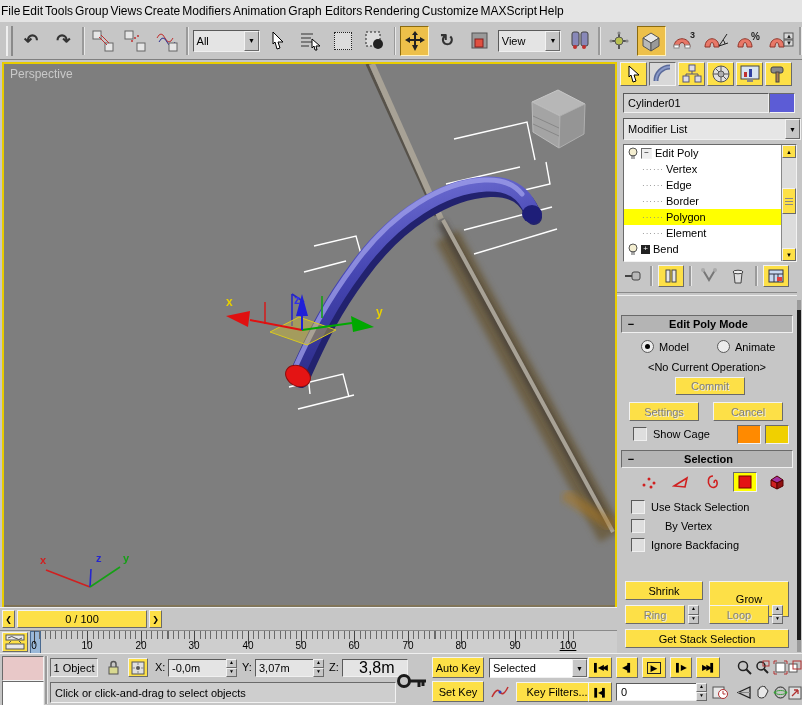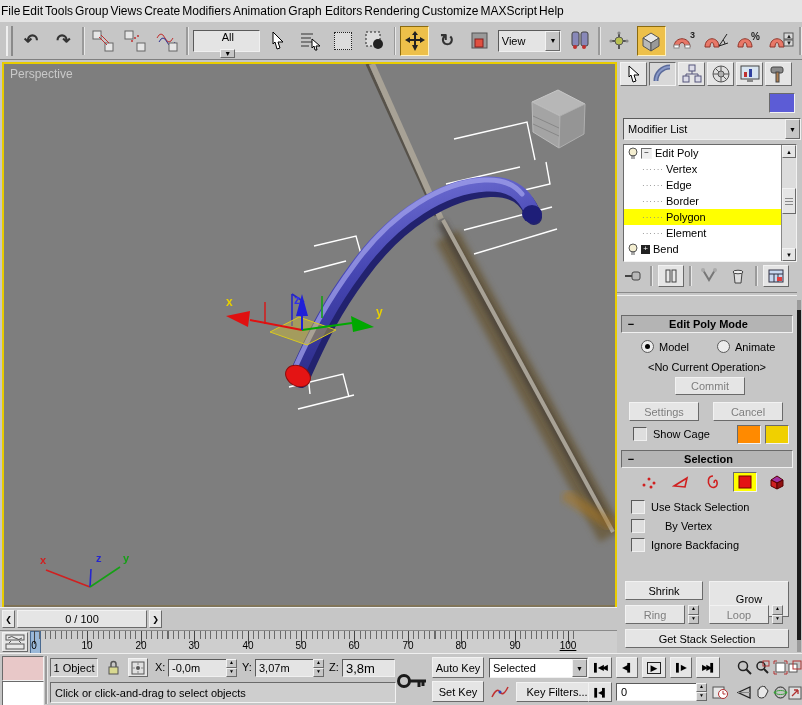--- a/index.html
+++ b/index.html
@@ -1,18 +1,18 @@
 <!DOCTYPE html>
 <html><head>
 <meta charset="utf-8">
 <style>
   html,body{margin:0;padding:0;background:#555;}
   #root{position:relative;width:802px;height:705px;background:#c6c6c6;font-family:"Liberation Sans",sans-serif;font-size:11px;color:#000;overflow:hidden;}
   .abs{position:absolute;}
-  .raised{background:#e5e5e5;border:1px solid;border-color:#f2f2f2 #6a6a6a #6a6a6a #f2f2f2;}
+  .raised{background:#fde047;border:1px solid;border-color:#f2f2f2 #6a6a6a #6a6a6a #f2f2f2;}
   .sunken{border:1px solid;border-color:#6a6a6a #f2f2f2 #f2f2f2 #6a6a6a;}
   .field{background:#e4e4e4;border:1px solid;border-color:#5a5a5a #f0f0f0 #f0f0f0 #5a5a5a;}
   .btn{display:flex;align-items:center;justify-content:center;cursor:default;box-sizing:border-box;}
   .gold{background:#edc04a;border-color:#8a6a10 #fff2c0 #fff2c0 #8a6a10;}
   .dis{color:#7e7e7e;text-shadow:1px 1px 0 #eaeaea;}
   .sep{width:2px;background:#9a9a9a;border-right:1px solid #e8e8e8;}
   .cb{width:12px;height:12px;background:#dedede;border:1px solid;border-color:#5a5a5a #f0f0f0 #f0f0f0 #5a5a5a;flex:0 0 auto;}
   .radio{width:11px;height:11px;border-radius:50%;background:#ececec;border:1px solid #5a5a5a;position:relative;flex:0 0 auto;}
   .radio.sel::after{content:"";position:absolute;left:3px;top:3px;width:5px;height:5px;border-radius:50%;background:#000;}
   .rollhead{height:16px;background:#b4b4b4;border:1px solid;border-color:#6a6a6a #f0f0f0 #f0f0f0 #6a6a6a;display:flex;align-items:center;font-weight:bold;font-size:11px;}
@@ -78,21 +78,21 @@
         </svg>
     </div>
     <div class="btn tbtn">
       <svg width="24" height="22">
           <path d="M2 8 q4 -8 8 0 q4 8 8 0" stroke="#c03030" fill="none"></path>
           <path d="M4 12 q4 -8 8 0 q4 8 8 0" stroke="#303090" fill="none"></path>
           <rect x="14" y="13" width="8" height="8" fill="#e6e6e6" stroke="#666"></rect>
         </svg>
     </div>
     <div class="sep" style="height:28px;"></div>
-    <div class="field row" style="width:66px;height:20px;padding-left:3px;flex-direction:column;">
+    <div class="field row" style="width:66px;height:20px;padding-left:3px;">
       <span style="flex:1;">All</span>
       <span class="ddarrow">▼</span>
     </div>
     <div class="btn tbtn">
       <svg width="16" height="20">
           <polygon points="3,1 13,11 8,11 10,17 7,18 5,11 3,13" fill="#fff" stroke="#000"></polygon>
         </svg>
     </div>
     <div class="btn tbtn">
       <svg width="22" height="20">
@@ -324,20 +324,23 @@
           </svg>
         </div>
       <div class="btn raised" style="width:27px;height:24px;">
           <svg width="20" height="20">
             <rect x="2" y="3" width="12" height="6" rx="2" fill="#8a8a8a" stroke="#444"></rect>
             <rect x="7" y="8" width="3" height="10" fill="#b08050" stroke="#444"></rect>
           </svg>
         </div>
     </div>
 
+    <div class="abs field" style="left:6px;top:33px;width:140px;height:18px;display:flex;align-items:center;padding-left:4px;background:#d4d4d4;">
+      <span>Cylinder01</span>
+    </div>
     <div class="abs sunken" style="left:152px;top:33px;width:24px;height:18px;background:#5c5cd6;"></div>
 
     <div class="abs field row" style="left:6px;top:58px;width:172px;height:20px;padding-left:4px;background:#e6e6e6;">
       <span style="flex:1;">Modifier List</span>
       <span class="ddarrow">▼</span>
     </div>
 
     <div class="abs sunken" style="left:6px;top:84px;width:172px;height:116px;background:#fff;display:flex;">
       <div style="flex:1;overflow:hidden;">
         <div class="stackrow">
@@ -598,21 +601,21 @@
         <div>▲</div>
         <div>▼</div>
       </span>
     <span class="abs" style="left:242px;top:7px;">Y:</span>
     <input class="abs field" style="left: 255px; top: 5px; width: 52px; height: 14px; font-size: 11px; padding-left: 3px;" readonly="" value="3,07m">
     <span class="abs spin" style="left:313px;top:5px;height:18px;">
         <div>▲</div>
         <div>▼</div>
       </span>
     <span class="abs" style="left:329px;top:7px;">Z:</span>
-    <input class="abs field" style="left: 342px; top: 5px; width: 46px; height: 14px; font-size: 13px; padding-left: 3px;" readonly="" value="3,8m">
+    <input class="abs field" style="left: 342px; top: 5px; width: 46px; height: 14px; font-size: 16px; padding-left: 16px;" readonly="" value="3,8m">
 
     <div class="abs sunken" style="left:50px;top:28px;width:340px;height:19px;background:#cecece;display:flex;align-items:center;padding-left:4px;">
       <span>Click or click-and-drag to select objects</span>
     </div>
 
     <div class="abs btn" style="left:394px;top:8px;width:36px;height:38px;">
       <svg width="30" height="26">
           <circle cx="7" cy="13" r="5.5" fill="none" stroke="#1a1a1a" stroke-width="3"></circle>
           <path d="M12 13 H29 M22 13 V19 M26 13 V18" stroke="#1a1a1a" stroke-width="3"></path>
         </svg>

